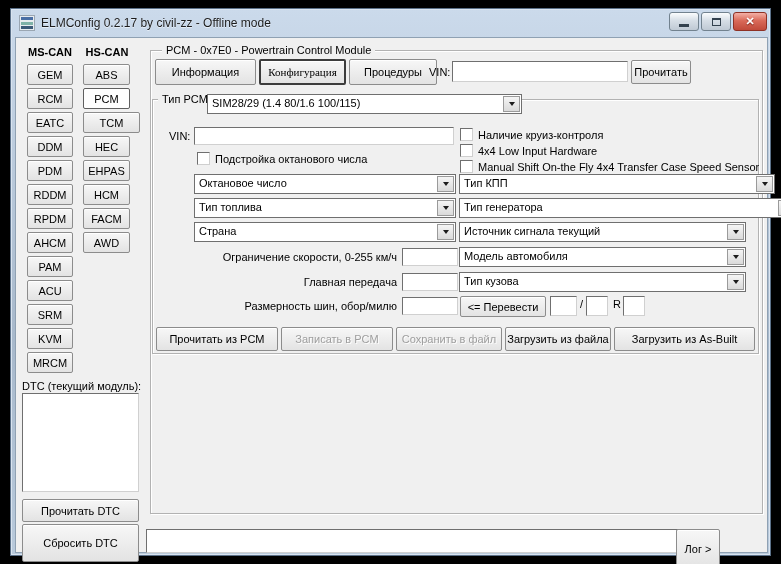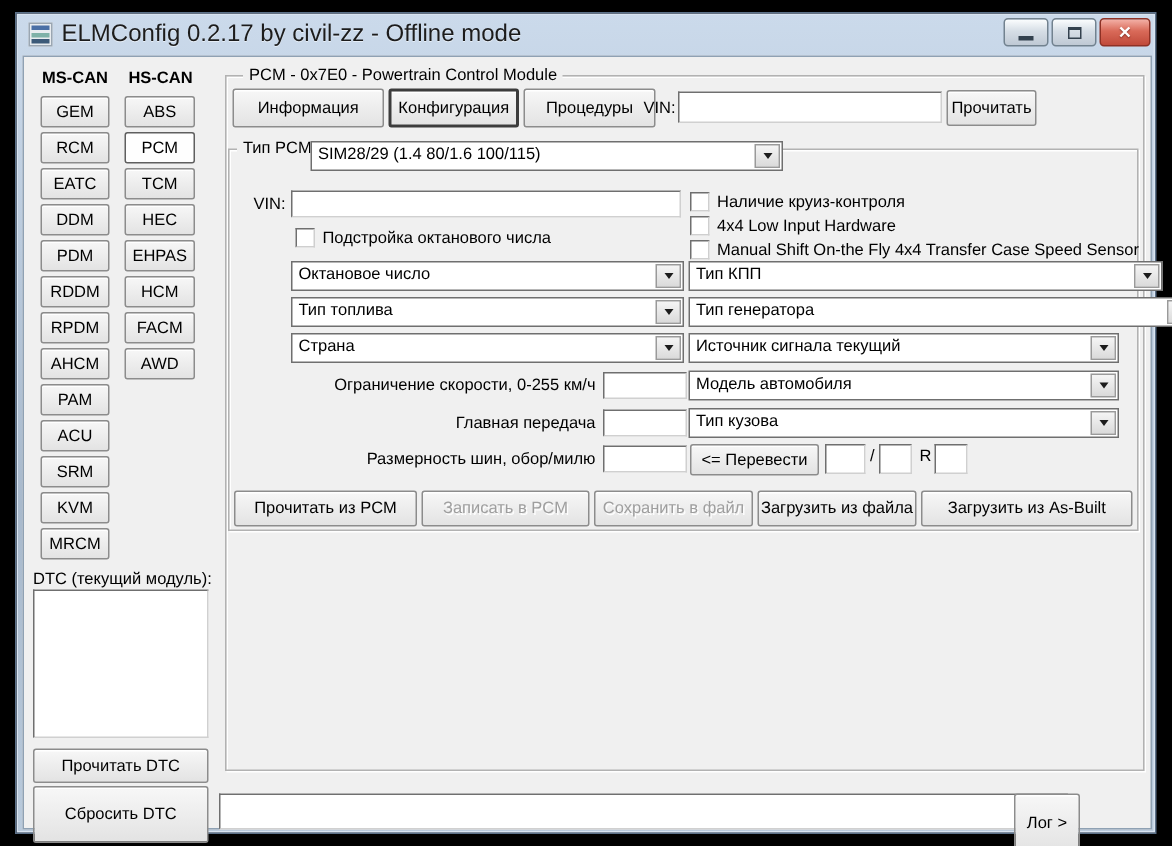--- a/index.html
+++ b/index.html
@@ -4,21 +4,21 @@
 <style>
   * { margin:0; padding:0; box-sizing:border-box; }
   html,body { width:781px; height:564px; background:#000; overflow:hidden;
               font-family:"Liberation Sans", sans-serif; font-size:11px; color:#000; }
 
   .window { position:absolute; left:10px; top:8px; width:761px; height:548px;
             background:linear-gradient(#cbdaeb,#a8b9cc 60%,#b9cadc);
             border:1px solid #5c7189; box-shadow:inset 0 0 0 1px #d9e4f0; }
   .titlebar { position:absolute; left:0; top:0; right:0; height:28px;
               display:flex; align-items:center; padding-left:8px; }
-  .apptitle { font-size:16px; color:#1c1c1c; margin-left:6px; white-space:nowrap;
+  .apptitle { font-size:12px; color:#1c1c1c; margin-left:6px; white-space:nowrap;
               text-shadow:0 1px 0 #e6eef7; }
   .appicon { width:16px; height:16px; background:#e8ecef; border:1px solid #9aa6b2;
              display:flex; flex-direction:column; justify-content:space-between; padding:1px; }
   .appicon i { display:block; height:3px; }
   .winbtns { position:absolute; right:3px; top:3px; display:flex; gap:2px; }
   .wbtn { width:30px; height:19px; border:1px solid #72828f; border-radius:3px;
           background:linear-gradient(#fbfdfe,#d6dee6 45%,#bfc9d4);
           display:flex; align-items:center; justify-content:center; cursor:default; }
   .wbtn.close { width:34px; background:linear-gradient(#f3b0a6,#d96a59 45%,#c04a3a);
                 border-color:#8e3125; color:#fff; font-weight:bold; font-size:11px;
@@ -27,21 +27,21 @@
   .glyph-max { width:9px; height:8px; border:1px solid #33414e; border-top-width:2px; background:transparent; }
 
   .client { position:absolute; left:4px; top:28px; width:753px; height:516px;
             background:#f0f0f0; border:1px solid #8fa1b3;padding-left:32px; }
 
   .btn { position:absolute; background:linear-gradient(#f7f7f7,#e3e3e3);
          border:1px solid #8c8c8c; border-radius:2px;
          display:flex; align-items:center; justify-content:center;
          white-space:nowrap; cursor:default; box-shadow:inset 0 1px 0 #fff; }
   .btn.active { background:#fefefe; border-color:#5f5f5f; box-shadow:none; }
-  .btn.focused { border:2px solid #3c3c3c; }
+  .btn.focused { border:2px solid #3c3c3c;font-family:Liberation Serif, serif; }
   .btn.disabled { color:#9e9e9e; text-shadow:1px 1px 0 #fdfdfd; }
 
   .sbtn { width:46px; height:21px; }
   .hdr { position:absolute; font-weight:bold; font-size:11px; text-align:center; }
 
   .grp { position:absolute; border:1px solid #b2b2b2;
          box-shadow:inset 1px 1px 0 #ffffff, 1px 1px 0 #ffffff; }
   .grplabel { position:absolute; background:#f0f0f0; padding:0 4px; white-space:nowrap; }
 
   .inp { position:absolute; background:#fff; border:1px solid #767676;
@@ -103,21 +103,21 @@
     <div class="btn sbtn" style="left:11px;top:170px">RPDM</div>
     <div class="btn sbtn" style="left:11px;top:194px">AHCM</div>
     <div class="btn sbtn" style="left:11px;top:218px">PAM</div>
     <div class="btn sbtn" style="left:11px;top:242px">ACU</div>
     <div class="btn sbtn" style="left:11px;top:266px">SRM</div>
     <div class="btn sbtn" style="left:11px;top:290px">KVM</div>
     <div class="btn sbtn" style="left:11px;top:314px">MRCM</div>
 
     <div class="btn sbtn" style="left:67px;top:26px;width:47px">ABS</div>
     <div class="btn sbtn active" style="left:67px;top:50px;width:47px">PCM</div>
-    <div class="btn sbtn" style="left:67px;top:74px;width:47px">TCM</div>
+    <div class="btn sbtn" style="left:67px;top:74px;width:57px">TCM</div>
     <div class="btn sbtn" style="left:67px;top:98px;width:47px">HEC</div>
     <div class="btn sbtn" style="left:67px;top:122px;width:47px">EHPAS</div>
     <div class="btn sbtn" style="left:67px;top:146px;width:47px">HCM</div>
     <div class="btn sbtn" style="left:67px;top:170px;width:47px">FACM</div>
     <div class="btn sbtn" style="left:67px;top:194px;width:47px">AWD</div>
 
     <div class="lbl" style="left:6px;top:342px">DTC (текущий модуль):</div>
     <div class="listbox" style="left:6px;top:355px;width:117px;height:99px"></div>
     <div class="btn" style="left:6px;top:461px;width:117px;height:23px">Прочитать DTC</div>
     <div class="btn" style="left:6px;top:486px;width:117px;height:38px">Сбросить DTC</div>

